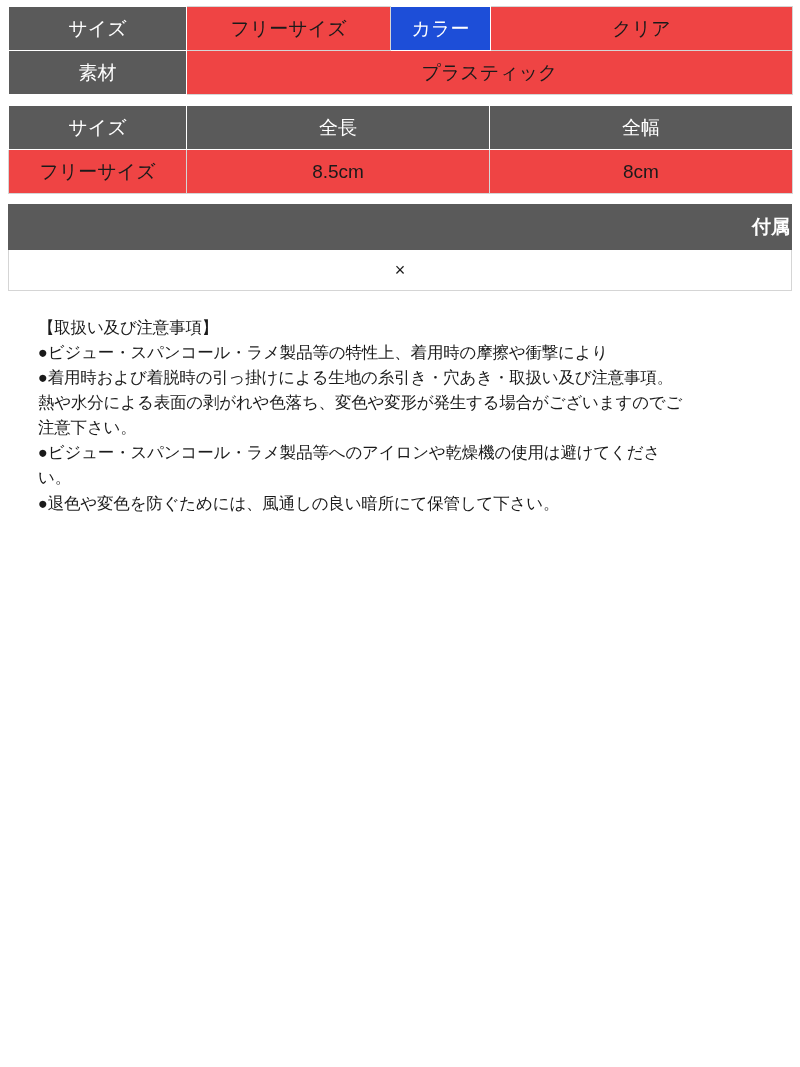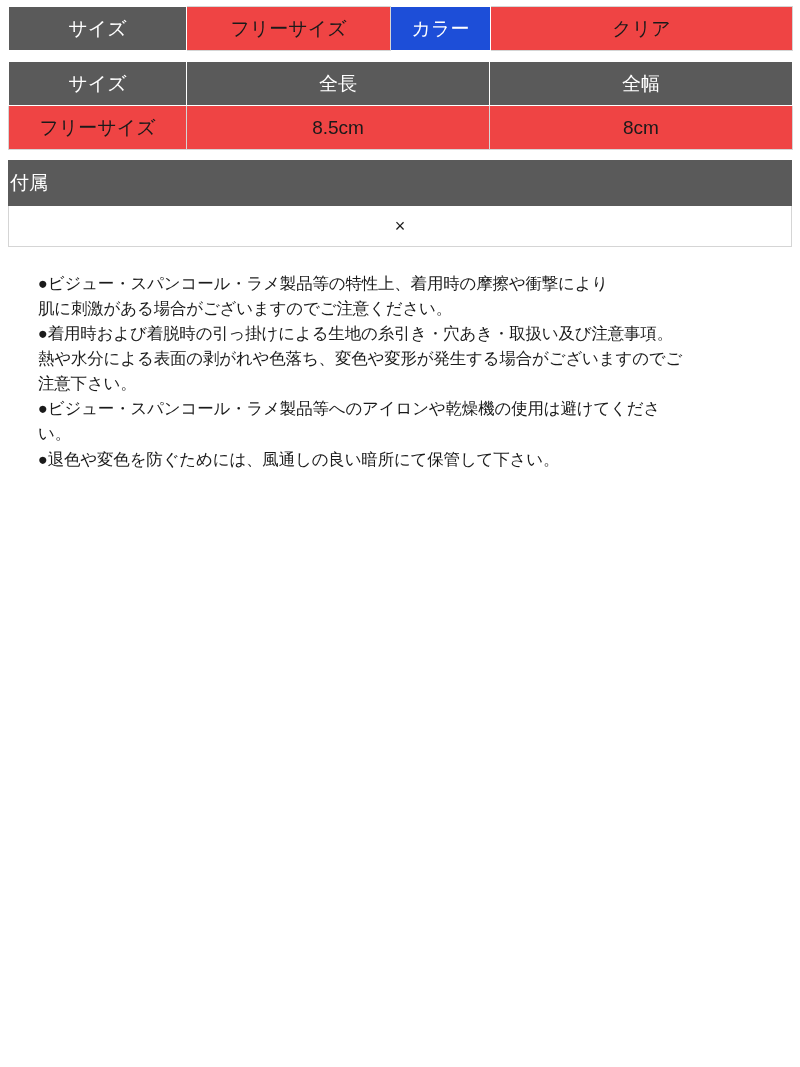--- a/index.html
+++ b/index.html
@@ -68,24 +68,24 @@
   table.acc {
     width: 784px;
     border-collapse: collapse;
     table-layout: fixed;
     margin: 0 0 10px 0;
   }
   table.acc th {
     background: #5a5a5a;
     color: #ffffff;
     font-size: 19px;
-    font-weight: normal;
+    font-weight: bold;
     height: 42px;
     border: 1px solid #5a5a5a;
-    text-align: left;
+    text-align: right;
     vertical-align: middle;
   }
   table.acc td {
     background: #ffffff;
     color: #1a1a1a;
     font-size: 18px;
     height: 38px;
     border: 1px solid #d5d5d5;
     text-align: center;
     vertical-align: middle;
@@ -114,20 +114,24 @@
       <col style="width:100px">
       <col style="width:302px">
     </colgroup>
     <tbody>
       <tr>
         <td class="hdr">サイズ</td>
         <td class="cell">フリーサイズ</td>
         <td class="hdr-dark">カラー</td>
         <td class="cell">クリア</td>
       </tr>
+      <tr>
+        <td class="hdr">素材</td>
+        <td class="cell" colspan="3">プラスティック</td>
+      </tr>
     </tbody>
   </table>
 
   <table class="spec" id="table-spec-size">
     <colgroup>
       <col style="width:178px">
       <col style="width:303px">
       <col style="width:303px">
     </colgroup>
     <tbody>
@@ -149,21 +153,21 @@
       <tr>
         <th>付属</th>
       </tr>
       <tr>
         <td>×</td>
       </tr>
     </tbody>
   </table>
 
   <div class="notes">
+    <p>【取扱い及び注意事項】</p>
     <p>●ビジュー・スパンコール・ラメ製品等の特性上、着用時の摩擦や衝撃により</p>
-    <p>肌に刺激がある場合がございますのでご注意ください。</p>
     <p>●着用時および着脱時の引っ掛けによる生地の糸引き・穴あき・取扱い及び注意事項。</p>
     <p>熱や水分による表面の剥がれや色落ち、変色や変形が発生する場合がございますのでご注意下さい。</p>
     <p>●ビジュー・スパンコール・ラメ製品等へのアイロンや乾燥機の使用は避けてください。</p>
     <p>●退色や変色を防ぐためには、風通しの良い暗所にて保管して下さい。</p>
   </div>
 
 </div>
 
 </body></html>

